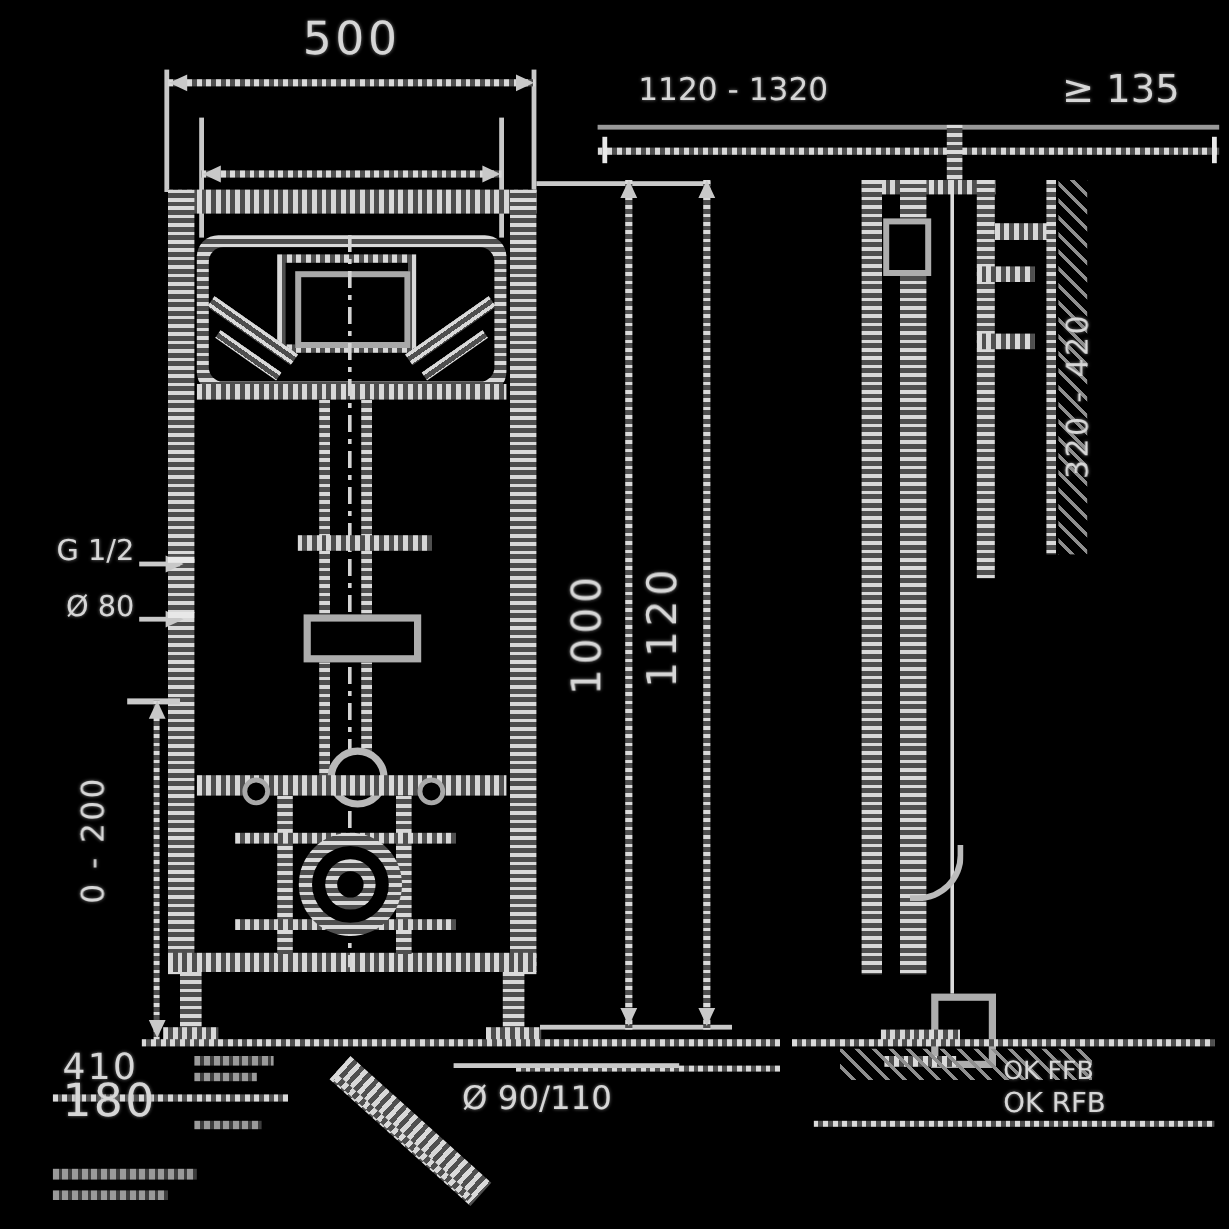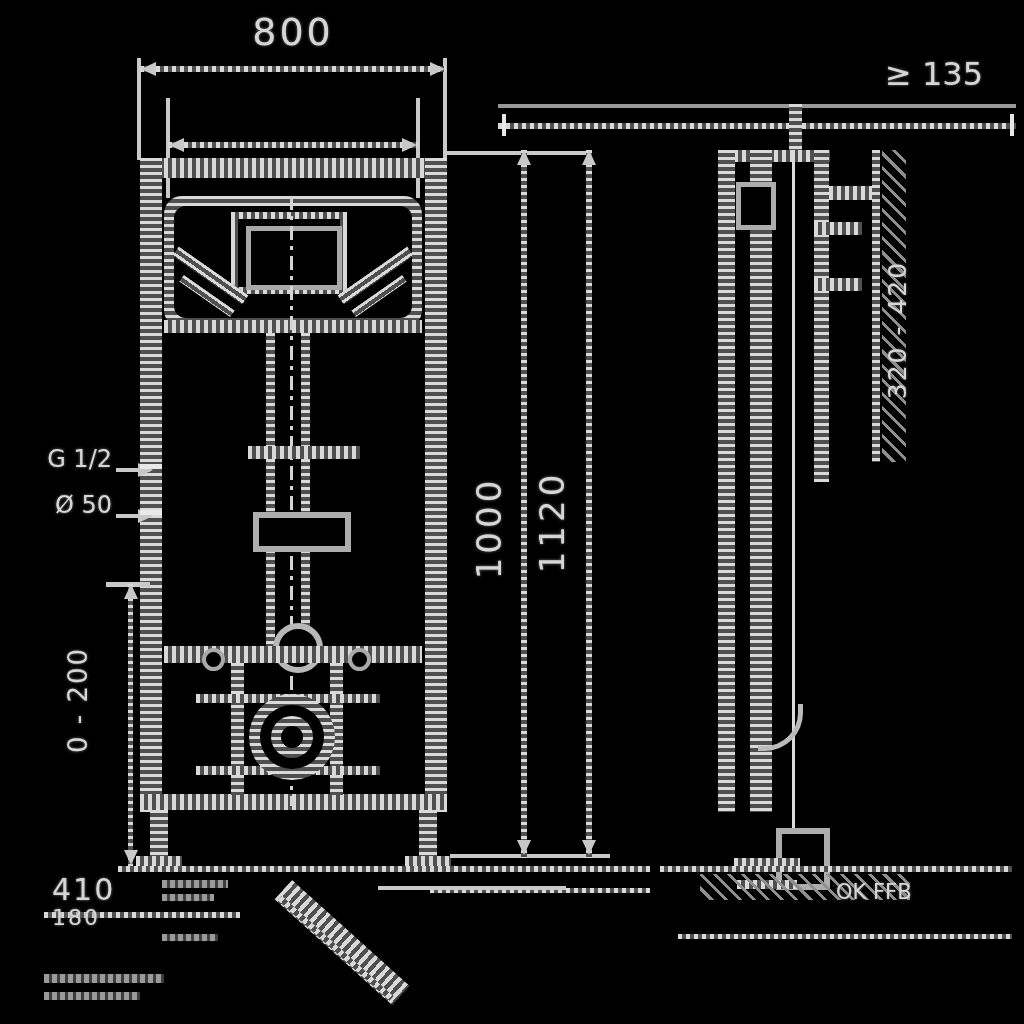--- a/index.html
+++ b/index.html
@@ -31,21 +31,21 @@
 </head>
 <body>
 
 <div id="stage">
 
   <div class="el thin" style="left:137px;top:58px;width:4px;height:102px"></div>
   <div class="el thin" style="left:443px;top:58px;width:4px;height:102px"></div>
   <div class="el sh" style="left:140px;top:66px;width:306px;height:6px"></div>
   <div class="el arr arr-l" style="left:141px;top:62px"></div>
   <div class="el arr arr-r" style="left:430px;top:62px"></div>
-  <div class="el lbl center" style="left:220px;top:8px;width:146px;height:50px;font-size:38px;letter-spacing:3px">800</div>
+  <div class="el lbl center" style="left:220px;top:8px;width:146px;height:50px;font-size:38px;letter-spacing:3px">500</div>
 
   <div class="el thin" style="left:166px;top:98px;width:4px;height:100px"></div>
   <div class="el thin" style="left:416px;top:98px;width:4px;height:100px"></div>
   <div class="el sh" style="left:168px;top:142px;width:250px;height:6px"></div>
   <div class="el arr arr-l" style="left:169px;top:138px"></div>
   <div class="el arr arr-r" style="left:402px;top:138px"></div>
 
   <div class="el sh" style="left:140px;top:158px;width:307px;height:20px"></div>
   <div class="el sv" style="left:140px;top:158px;width:22px;height:654px"></div>
   <div class="el sv" style="left:425px;top:158px;width:22px;height:654px"></div>
@@ -91,21 +91,21 @@
   <div class="el sh" style="left:405px;top:856px;width:46px;height:13px"></div>
 
   <div class="el thin" style="left:116px;top:468px;width:34px;height:4px"></div>
   <div class="el arr arr-r" style="left:138px;top:463px"></div>
   <div class="el bright" style="left:140px;top:464px;width:22px;height:5px"></div>
   <div class="el lbl right" style="left:4px;top:444px;width:108px;height:30px;font-size:24px">G 1/2</div>
 
   <div class="el thin" style="left:116px;top:514px;width:34px;height:4px"></div>
   <div class="el arr arr-r" style="left:138px;top:509px"></div>
   <div class="el bright" style="left:140px;top:510px;width:22px;height:5px"></div>
-  <div class="el lbl right" style="left:4px;top:490px;width:108px;height:30px;font-size:24px">Ø 50</div>
+  <div class="el lbl right" style="left:4px;top:490px;width:108px;height:30px;font-size:24px">Ø 80</div>
 
   <div class="el thin" style="left:106px;top:582px;width:44px;height:5px"></div>
   <div class="el sv" style="left:128px;top:584px;width:5px;height:284px"></div>
   <div class="el arr arr-u" style="left:124px;top:584px"></div>
   <div class="el arr arr-d" style="left:124px;top:850px"></div>
   <div class="el lbl center rot" style="left:-7px;top:685px;width:170px;height:30px;font-size:26px;letter-spacing:2px">0 - 200</div>
 
   <div class="el thin" style="left:447px;top:151px;width:145px;height:4px"></div>
   <div class="el thin" style="left:450px;top:854px;width:160px;height:4px"></div>
 
@@ -117,20 +117,21 @@
   <div class="el sv" style="left:586px;top:150px;width:6px;height:708px"></div>
   <div class="el arr arr-u" style="left:582px;top:150px"></div>
   <div class="el arr arr-d" style="left:582px;top:840px"></div>
   <div class="el lbl center rot" style="left:453px;top:504px;width:200px;height:36px;font-size:34px;letter-spacing:4px">1120</div>
 
   <div class="el thin" style="left:498px;top:104px;width:518px;height:4px;background:#989898"></div>
   <div class="el sh" style="left:498px;top:123px;width:518px;height:6px"></div>
   <div class="el bright" style="left:502px;top:114px;width:4px;height:22px"></div>
   <div class="el bright" style="left:792px;top:114px;width:4px;height:22px"></div>
   <div class="el bright" style="left:1010px;top:114px;width:4px;height:22px"></div>
+  <div class="el lbl center" style="left:505px;top:54px;width:212px;height:42px;font-size:26px">1120 - 1320</div>
   <div class="el lbl center" style="left:858px;top:54px;width:152px;height:42px;font-size:32px">≥ 135</div>
 
   <div class="el sv" style="left:789px;top:104px;width:13px;height:48px"></div>
   <div class="el sh" style="left:718px;top:150px;width:112px;height:12px"></div>
   <div class="el sv" style="left:718px;top:150px;width:17px;height:662px"></div>
   <div class="el sv" style="left:750px;top:150px;width:22px;height:662px"></div>
   <div class="el" style="left:792px;top:150px;width:3px;height:716px;background:#dcdcdc;position:absolute"></div>
   <div class="el sv" style="left:814px;top:150px;width:15px;height:332px"></div>
   <div class="el outline" style="left:736px;top:182px;width:30px;height:38px;border-width:5px"></div>
   <div class="el sh" style="left:829px;top:186px;width:46px;height:14px"></div>
@@ -144,27 +145,29 @@
   <div class="el outline" style="left:776px;top:828px;width:42px;height:50px"></div>
   <div class="el sh" style="left:734px;top:858px;width:66px;height:11px"></div>
   <div class="el sh" style="left:737px;top:880px;width:60px;height:9px"></div>
 
   <div class="el sh" style="left:118px;top:866px;width:532px;height:6px"></div>
   <div class="el sh" style="left:430px;top:888px;width:220px;height:5px"></div>
   <div class="el sh" style="left:660px;top:866px;width:352px;height:6px"></div>
   <div class="el hatch" style="left:700px;top:874px;width:210px;height:26px"></div>
   <div class="el sh" style="left:678px;top:934px;width:334px;height:5px"></div>
   <div class="el lbl left" style="left:836px;top:880px;width:172px;height:26px;font-size:21px">OK FFB</div>
+  <div class="el lbl left" style="left:836px;top:908px;width:172px;height:26px;font-size:23px">OK RFB</div>
 
   <div class="el lbl left" style="left:52px;top:872px;width:104px;height:34px;font-size:30px;letter-spacing:2px">410</div>
   <div class="el note" style="left:162px;top:880px;width:66px;height:8px"></div>
   <div class="el note" style="left:162px;top:894px;width:52px;height:7px"></div>
   <div class="el sh" style="left:44px;top:912px;width:196px;height:6px"></div>
-  <div class="el lbl left" style="left:52px;top:900px;width:104px;height:36px;font-size:22px;letter-spacing:2px">180</div>
+  <div class="el lbl left" style="left:52px;top:900px;width:104px;height:36px;font-size:38px;letter-spacing:2px">180</div>
   <div class="el note" style="left:162px;top:934px;width:56px;height:7px"></div>
   <div class="el note" style="left:44px;top:974px;width:120px;height:9px"></div>
   <div class="el note" style="left:44px;top:992px;width:96px;height:8px"></div>
 
   <div class="el" style="left:292px;top:880px;width:158px;height:26px;transform:rotate(42deg);transform-origin:left top;background:repeating-linear-gradient(90deg,#d9d9d9 0 4px,#4f4f4f 4px 8px)"></div>
   <div class="el sh" style="left:282px;top:896px;width:150px;height:6px;transform:rotate(42deg);transform-origin:left top"></div>
   <div class="el thin" style="left:378px;top:886px;width:188px;height:4px"></div>
+  <div class="el lbl left" style="left:385px;top:898px;width:180px;height:36px;font-size:27px">Ø 90/110</div>
 
 </div>
 
 </body></html>

